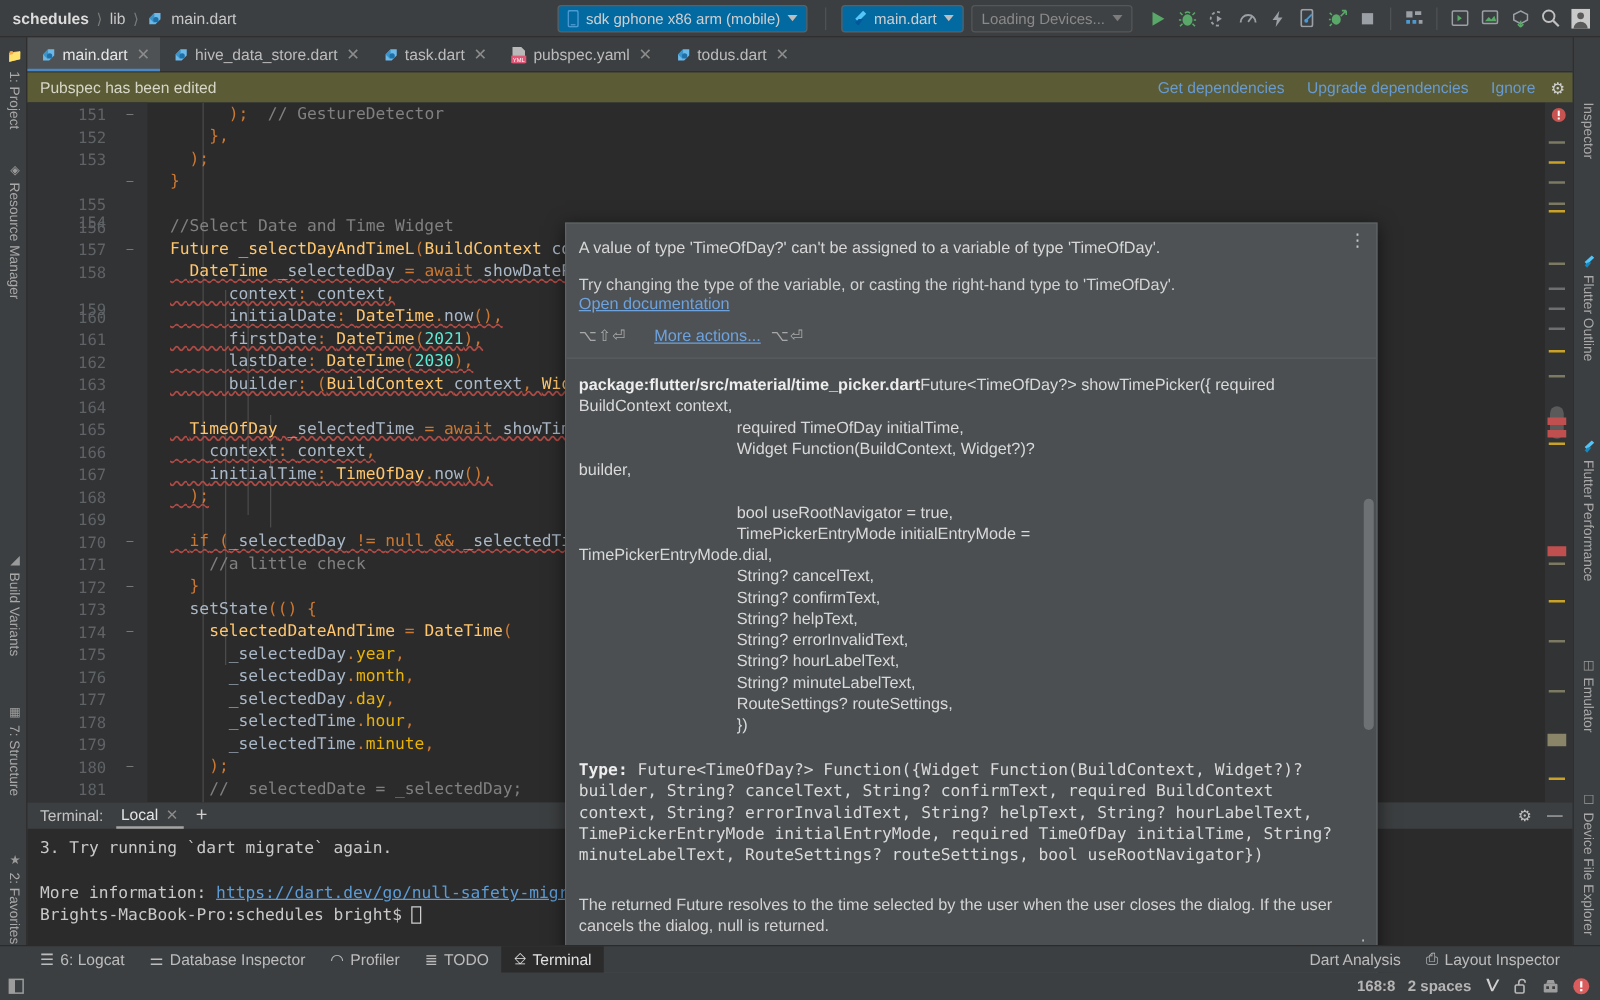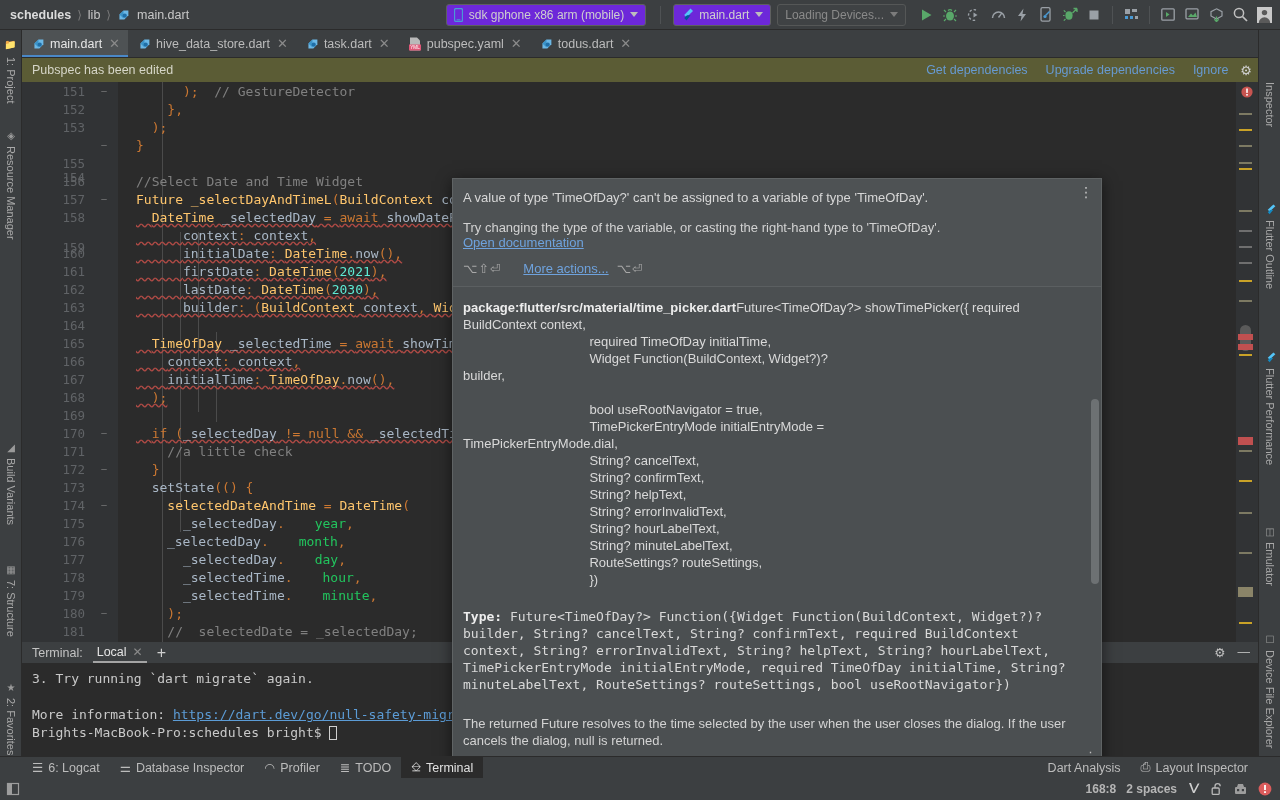--- a/index.html
+++ b/index.html
@@ -23,21 +23,21 @@
   .bc-item { font-size: 12.5px; color: #c8c8c8; white-space: nowrap; }
   .bc-item.bold { font-weight: bold; color: #dcdcdc; }
   .bc-sep { color: #7a7a7a; font-size: 12px; }
   .bc-icon { width: 14px; height: 15px; position: relative; display:inline-block; vertical-align: middle;}
   .dart-glyph { position:absolute; left:0; top:1px; width:13px; height:13px; }
 
   .tb-spacer { flex: 1 1 auto; }
 
   .tb-combo {
     height: 22px; border: 1px solid #5e6060; border-radius: 3px;
-    background: #6d28d9; display: flex; align-items: center; gap: 6px;
+    background: #0369a1; display: flex; align-items: center; gap: 6px;
     padding: 0 7px 0 7px; color: #cfcfcf; font-size: 12px; white-space: nowrap;
   }
   .tb-combo.muted { color: #8a8a8a; border-color: #555757; background: #3f4244; }
   .caret { width:0;height:0;border-left:4px solid transparent;border-right:4px solid transparent;border-top:5px solid #bdbdbd; display:inline-block;}
   .caret.dim { border-top-color: #7c7c7c; }
 
   .tb-sep { width:1px; height:18px; background:#4f5254; margin:0 6px; }
   .tb-btn { width: 24px; height: 24px; display:flex; align-items:center; justify-content:center; }
 
   
@@ -112,21 +112,21 @@
     font-family: "DejaVu Sans Mono", monospace; font-size: 13px;
     color: #a9b7c6; letter-spacing: 0px;
   }
   .indent-guide {
     position:absolute; width:1px; background:#4b4b4b;
   }
   .cmt { color:#808080; }
   .kw  { color:#cc7832; }
   .num { color:#5eead4; }
   .cls { color:#ffc66d; }
-  .fld { color:#22c55e;margin-left:30px; }
+  .fld { color:#eab308; }
   .punc{ color:#cc7832; }
   .plain { color:#a9b7c6; }
   .squig { text-decoration: underline wavy #b04a45; text-decoration-skip-ink: none; }
 
   
   .marker-bar {
     position: absolute; left: 1236px; top: 82px; width: 22px; height: 560px;
     background: #313335;
   }
   .marker { position:absolute; left:3px; width:13px; height:2px; }
@@ -544,21 +544,21 @@
         <div class="cl" style="top: 272px; left: 114px;"><span class="squig"><span class="punc">    </span><span class="plain">context</span><span class="punc">: </span><span class="plain">context</span><span class="punc">,</span></span></div>
         <div class="cl" style="top: 290px; left: 114px;"><span class="squig"><span class="punc">    </span><span class="plain">initialTime</span><span class="punc">: </span><span class="cls">TimeOfDay</span><span class="punc">.</span><span class="plain">now</span><span class="punc">(),</span></span></div>
         <div class="cl" style="top: 308px; left: 114px;"><span class="squig"><span class="punc">  );</span></span></div>
         <div class="cl" style="top: 326px; left: 114px;"></div>
         <div class="cl" style="top: 344px; left: 114px;"><span class="squig"><span class="punc">  </span><span class="kw">if</span><span class="punc"> (</span><span class="plain">_selectedDay</span><span class="punc"> != </span><span class="kw">null</span><span class="punc"> &amp;&amp; </span><span class="plain">_selectedTime</span><span class="punc"> !=</span></span></div>
         <div class="cl" style="top: 362px; left: 114px;"><span class="punc">    </span><span class="cmt">//a little check</span></div>
         <div class="cl" style="top: 380px; left: 114px;"><span class="punc">  }</span></div>
         <div class="cl" style="top: 398px; left: 114px;"><span class="punc">  </span><span class="plain">setState</span><span class="punc">(() {</span></div>
         <div class="cl" style="top: 416px; left: 114px;"><span class="punc">    </span><span class="cls">selectedDateAndTime</span><span class="punc"> = </span><span class="cls">DateTime</span><span class="punc">(</span></div>
         <div class="cl" style="top: 434px; left: 114px;"><span class="punc">      </span><span class="plain">_selectedDay</span><span class="punc">.</span><span class="fld">year</span><span class="punc">,</span></div>
-        <div class="cl" style="top: 452px; left: 98px;"><span class="punc">      </span><span class="plain">_selectedDay</span><span class="punc">.</span><span class="fld">month</span><span class="punc">,</span></div>
+        <div class="cl" style="top: 452px; left: 114px;"><span class="punc">      </span><span class="plain">_selectedDay</span><span class="punc">.</span><span class="fld">month</span><span class="punc">,</span></div>
         <div class="cl" style="top: 470px; left: 114px;"><span class="punc">      </span><span class="plain">_selectedDay</span><span class="punc">.</span><span class="fld">day</span><span class="punc">,</span></div>
         <div class="cl" style="top: 488px; left: 114px;"><span class="punc">      </span><span class="plain">_selectedTime</span><span class="punc">.</span><span class="fld">hour</span><span class="punc">,</span></div>
         <div class="cl" style="top: 506px; left: 114px;"><span class="punc">      </span><span class="plain">_selectedTime</span><span class="punc">.</span><span class="fld">minute</span><span class="punc">,</span></div>
         <div class="cl" style="top: 524px; left: 114px;"><span class="punc">    );</span></div>
         <div class="cl" style="top: 542px; left: 114px;"><span class="punc">    </span><span class="cmt">//  selectedDate = _selectedDay;</span></div>
       </div>
   </div>
 
   <div class="marker-bar">
     <div style="position:absolute;left:5px;top:4px;">

